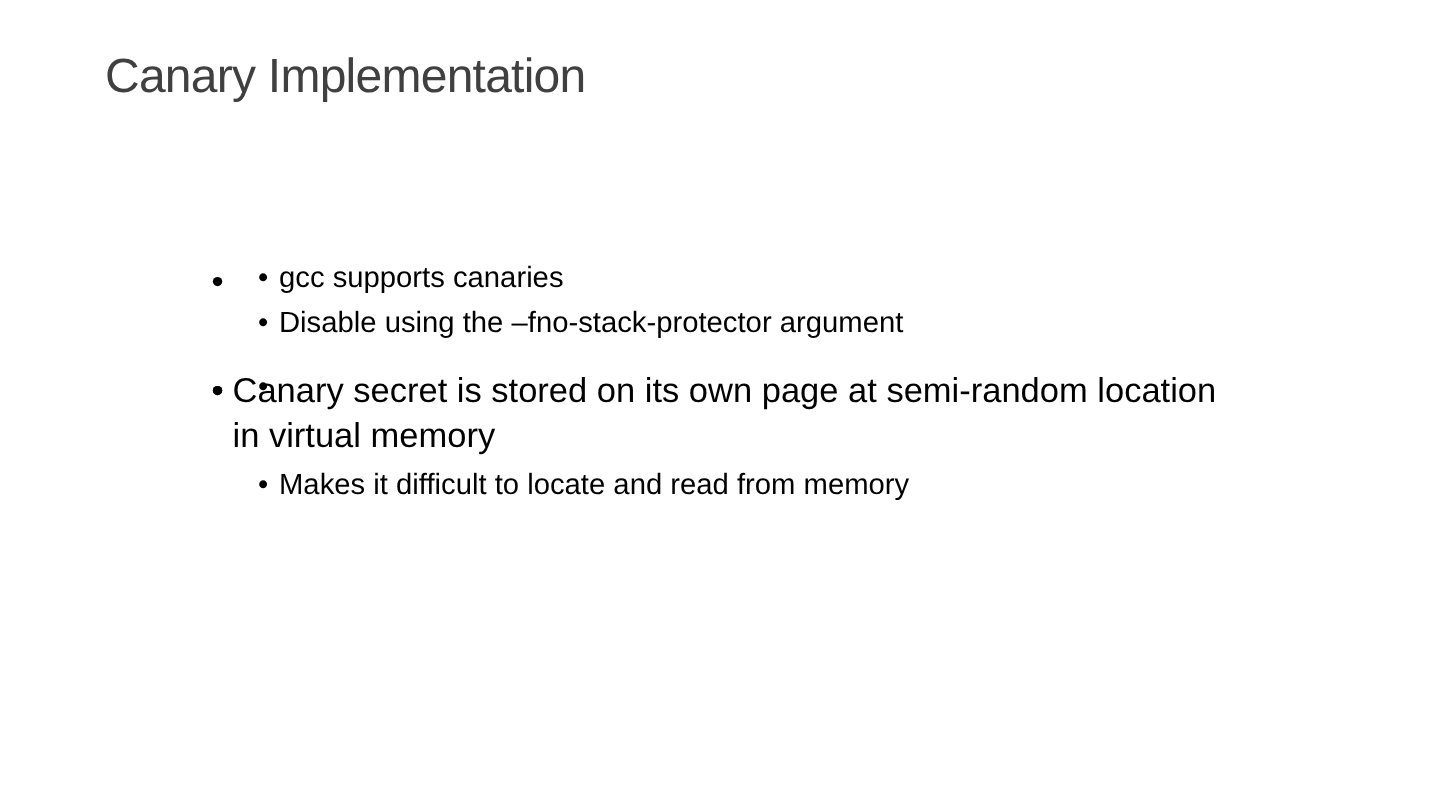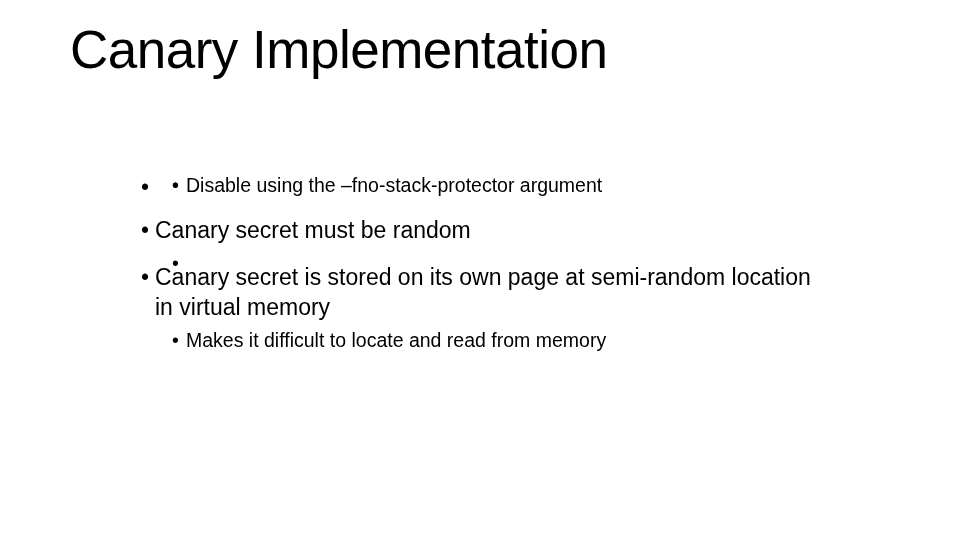--- a/index.html
+++ b/index.html
@@ -14,25 +14,25 @@
     background: #ffffff;
     overflow: hidden;
     font-family: "Liberation Sans", "DejaVu Sans", sans-serif;
     color: #000000;
   }
   .title {
     position: absolute;
     left: 70px;
     top: 26px;
     margin: 0;
-    font-size: 53px;
+    font-size: 32px;
     font-weight: 300;
     letter-spacing: -0.5px;
     line-height: 48px;
-    color: #000000;
+    color: #404040;
     white-space: nowrap;
   }
   .content {
     position: absolute;
     left: 141px;
     top: 167px;
     width: 680px;
   }
   ul.l1, ul.l2 {
     list-style: none;
@@ -80,31 +80,31 @@
   <h1 class="title">Canary Implementation</h1>
 
   <div class="content">
     <ul class="l1">
 
       <li class="l1-item">
         <span class="bullet-dot">•</span>
         <ul class="l2">
           <li class="l2-item">
             <span class="bullet-dot">•</span>
+            <span class="l2-text">gcc supports canaries</span>
           </li>
           <li class="l2-item">
             <span class="bullet-dot">•</span>
             <span class="l2-text">Disable using the –fno-stack-protector argument</span>
           </li>
         </ul>
       </li>
 
       <li class="l1-item">
         <span class="bullet-dot">•</span>
-        <span class="l1-text">Canary secret must be random</span>
         <ul class="l2">
           <li class="l2-item">
             <span class="bullet-dot">•</span>
           </li>
         </ul>
       </li>
 
       <li class="l1-item">
         <span class="bullet-dot">•</span>
         <span class="l1-text">Canary secret is stored on its own page at semi-random location in virtual memory</span>

